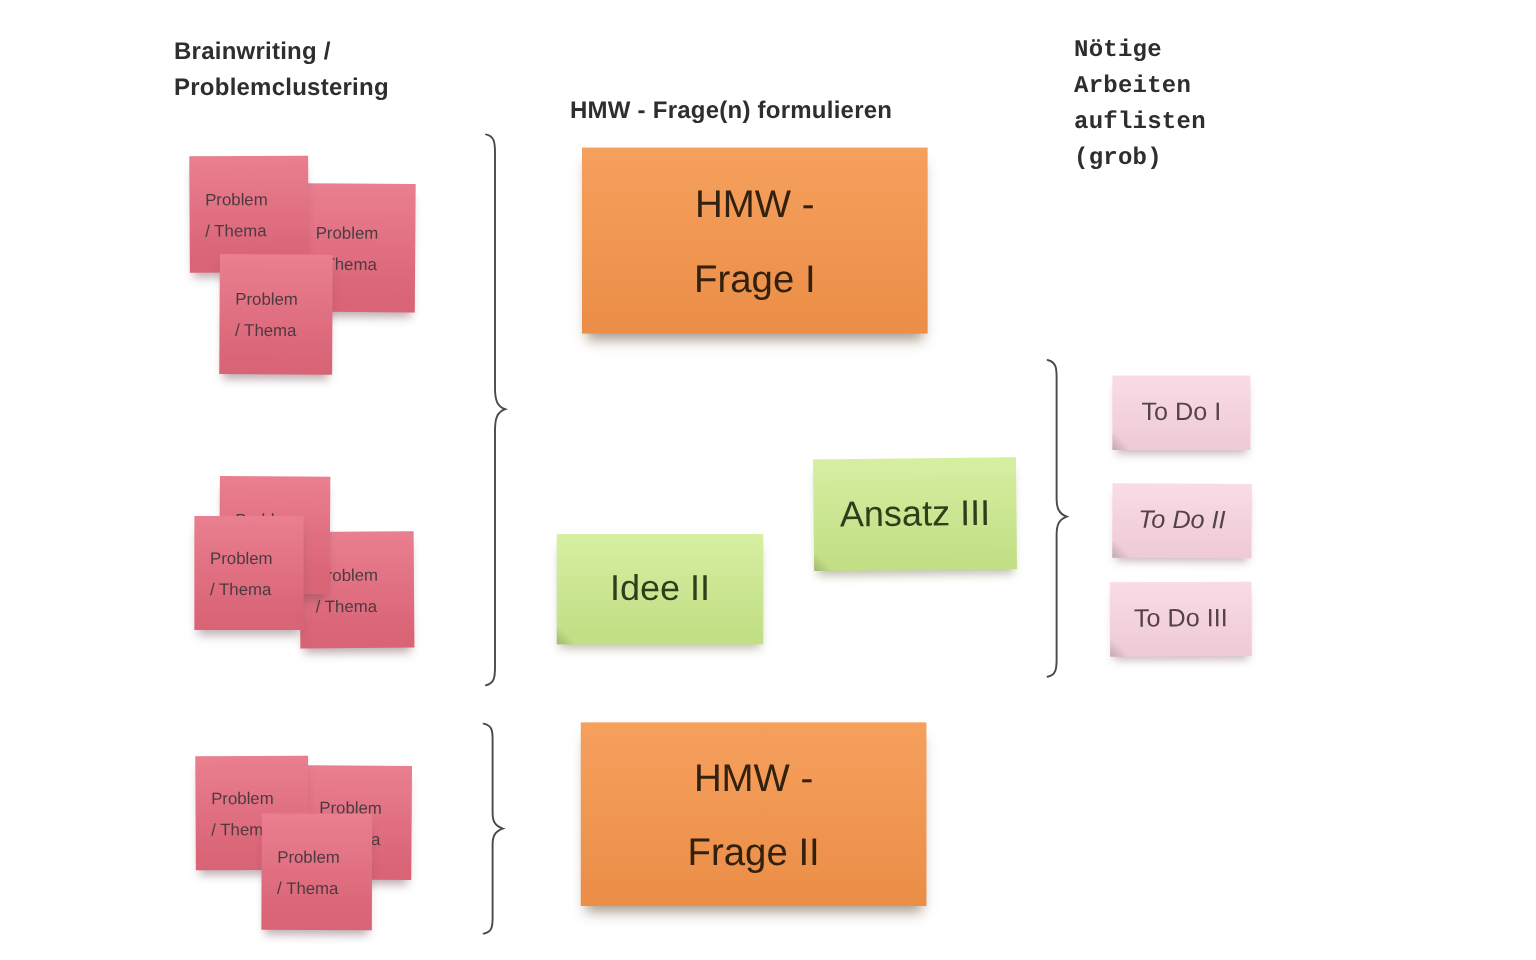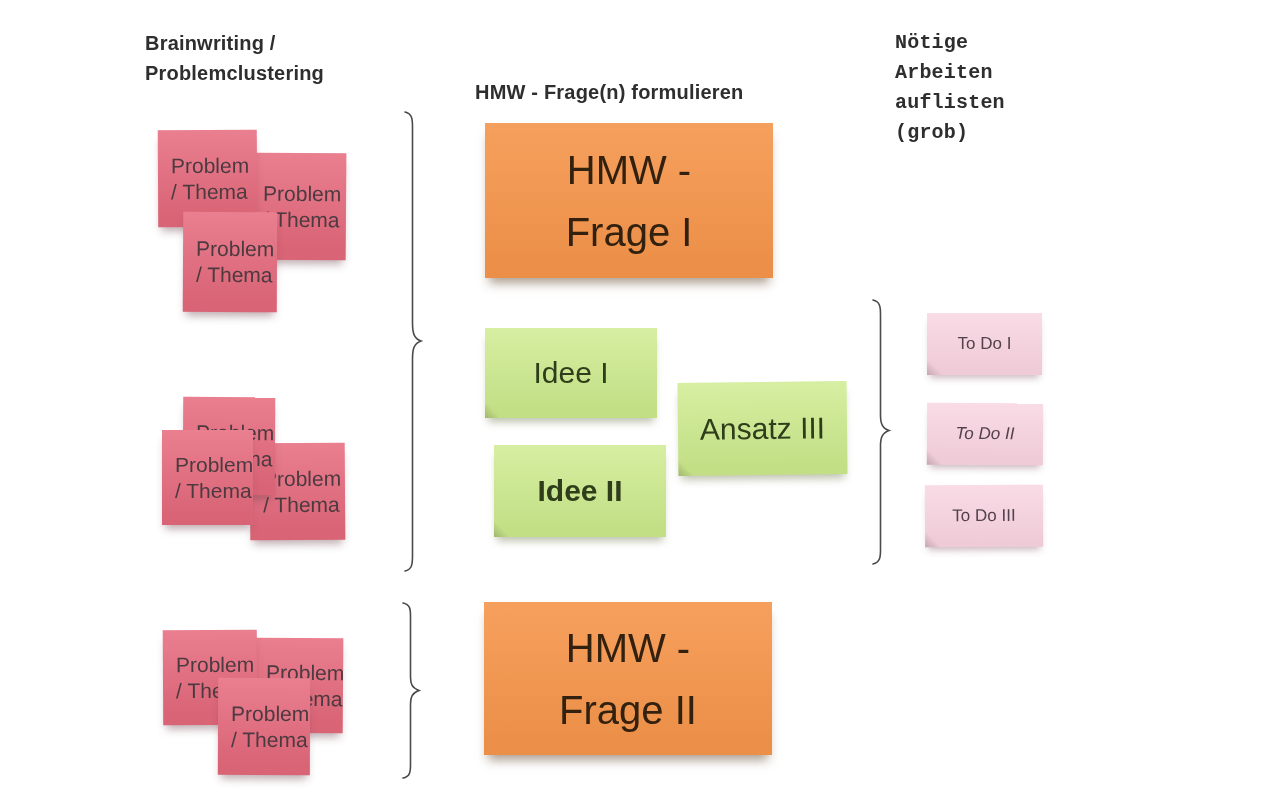--- a/index.html
+++ b/index.html
@@ -27,47 +27,47 @@
   }
   .note {
     position: absolute;
     display: flex;
     align-items: center;
     white-space: pre-line;
   }
   .note.problem {
     background: linear-gradient(180deg, rgba(255,255,255,.14), rgba(0,0,0,.06) 90%), var(--problem-note, #e66a7d);
     color: var(--problem-text, #4c3a40);
-    font-size: 21px;
+    font-size: 14px;
     line-height: 26px;
     justify-content: flex-start;
     padding-left: 13px;
     box-shadow: 0 7px 8px -3px rgba(110,70,80,.45);
   }
   .note.hmw {
     background: linear-gradient(180deg, rgba(255,255,255,.10), rgba(0,0,0,.04) 92%), var(--hmw-note, #f5954b);
     color: var(--hmw-text, #33210f);
-    font-size: 40px;
+    font-size: 32px;
     line-height: 62px;
     justify-content: center;
     text-align: center;
     box-shadow: 0 9px 10px -4px rgba(90,60,30,.5);
   }
   .note.idea {
     background: linear-gradient(180deg, rgba(255,255,255,.18), rgba(0,0,0,.05) 90%), var(--idea-note, #cdeb8d);
     color: var(--idea-text, #2f3d1b);
     font-size: 30px;
     justify-content: center;
     text-align: center;
     box-shadow: 0 7px 8px -3px rgba(90,100,50,.4);
   }
   .note.todo {
     background: linear-gradient(180deg, rgba(255,255,255,.20), rgba(0,0,0,.04) 90%), var(--todo-note, #f8d3e0);
     color: var(--todo-text, #53414b);
-    font-size: 17px;
+    font-size: 21px;
     justify-content: center;
     text-align: center;
     box-shadow: 0 6px 7px -3px rgba(140,100,115,.45);
   }
   
   .note.idea::after, .note.todo::after {
     content: "";
     position: absolute;
     left: 0; bottom: 0;
     width: 14px; height: 14px;
@@ -120,22 +120,21 @@
 
   <svg class="brace" style="left:398px; top:602px;" width="24" height="178" viewBox="0 0 24 178">
     <path d="M5 1 C12 2.5 12.5 7 12.5 14 L12.5 75 C12.5 82 14 86 21 88.5 C14 91 12.5 95 12.5 102 L12.5 163 C12.5 170 12 174.5 5 176"></path>
   </svg>
 
   <div class="note hmw" style="left:485px; top:123px; width:288px; height:155px;">HMW -
 Frage I</div>
   <div class="note hmw" style="left:484px; top:602px; width:288px; height:153px;">HMW -
 Frage II</div>
 
-  <div class="note idea" style="left:485px; top:328px; width:172px; height:90px;">Idee I</div>
-  <div class="note idea" style="left:494px; top:445px; width:172px; height:92px;font-weight:bold;">Idee II</div>
+  <div class="note idea" style="left:464px; top:445px; width:172px; height:92px;">Idee II</div>
   <div class="note idea" style="left:678px; top:382px; width:169px; height:93px; transform:rotate(-.6deg);">Ansatz III</div>
 
   <svg class="brace" style="left:868px; top:299px;" width="24" height="267" viewBox="0 0 24 267">
     <path d="M5 1 C12 2.5 12.5 8 12.5 15 L12.5 116 C12.5 124 14 129 21 131.5 C14 134 12.5 139 12.5 147 L12.5 251 C12.5 258 12 263.5 5 265"></path>
   </svg>
 
   <div class="note todo" style="left:927px; top:313px; width:115px; height:62px;">To Do I</div>
   <div class="note todo" style="left:927px; top:403px; width:116px; height:62px; transform:rotate(.3deg);font-style:italic;">To Do II</div>
   <div class="note todo" style="left:925px; top:485px; width:118px; height:62px; transform:rotate(-.3deg);">To Do III</div>
 

